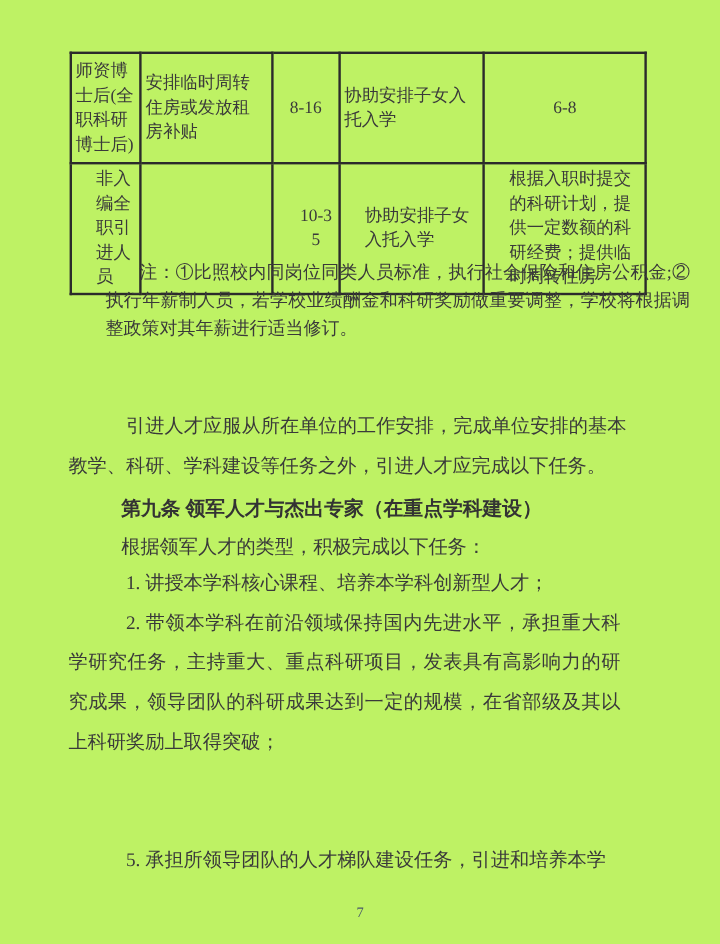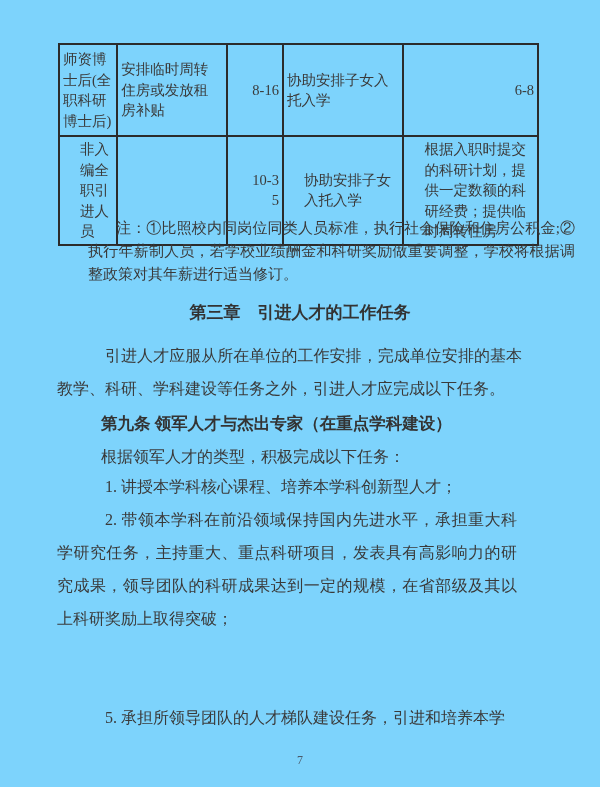--- a/index.html
+++ b/index.html
@@ -4,21 +4,21 @@
 <style>
   html,body{margin:0;padding:0;}
   body{
     width:600px;height:787px;
     background:#ffffff;
     font-family:"Liberation Serif","DejaVu Serif",serif;
     color:#3a3a3a;
     position:relative;
     overflow:hidden;
   }
-  .page{position:absolute;inset:0;background:#7dd3fc;}
+  .page{position:absolute;inset:0;background:#bef264;}
 
   
   .tbl-wrap{position:absolute;top:43px;left:58px;}
   table.benefits{
     border-collapse:collapse;
     table-layout:fixed;
     width:481px;
   }
   table.benefits td{
     border:2px solid #2b2b2b;
@@ -26,23 +26,23 @@
     line-height:20.5px;
     vertical-align:middle;
     padding:2px 3px;
     color:#3a3a3a;
     word-break:break-all;
   }
   tr.r1 td{height:86px;}
   tr.r2 td{height:66px;padding-left:20px;}
   td.cat{padding-left:5px;padding-right:2px;text-align:left;}
   td.housing{padding-left:3px;padding-right:2px;text-align:left;}
-  td.amount{text-align:right;}
+  td.amount{text-align:center;}
   td.family{padding-left:10px;padding-right:15px;text-align:left;}
-  td.extra-c{text-align:right;}
+  td.extra-c{text-align:center;}
   td.extra-t{font-size:14px;line-height:17.5px;padding:2px 3px;text-align:left;}
 
   
   .note{
     position:absolute;top:217px;left:57px;width:487px;
     font-size:15px;line-height:23px;
     text-indent:28px;text-align:justify;margin-left:31px;
   }
   .chapter{
     position:absolute;top:303px;left:0;width:600px;
@@ -107,21 +107,20 @@
           <td class="amount">10-35</td>
           <td class="family">协助安排子女入托入学</td>
           <td class="extra-t">根据入职时提交的科研计划，提供一定数额的科研经费；提供临时周转住房</td>
         </tr>
       </tbody>
     </table>
   </div>
 
   <div class="note">注：①比照校内同岗位同类人员标准，执行社会保险和住房公积金;②执行年薪制人员，若学校业绩酬金和科研奖励做重要调整，学校将根据调整政策对其年薪进行适当修订。</div>
 
-  <div class="chapter">第三章　引进人才的工作任务</div>
 
   <div class="intro">引进人才应服从所在单位的工作安排，完成单位安排的基本教学、科研、学科建设等任务之外，引进人才应完成以下任务。</div>
 
   <div class="article-title">第九条 领军人才与杰出专家（在重点学科建设）</div>
 
   <div class="lead">根据领军人才的类型，积极完成以下任务：</div>
 
   <div class="task task1">1. 讲授本学科核心课程、培养本学科创新型人才；</div>
   <div class="task task2">2. 带领本学科在前沿领域保持国内先进水平，承担重大科学研究任务，主持重大、重点科研项目，发表具有高影响力的研究成果，领导团队的科研成果达到一定的规模，在省部级及其以上科研奖励上取得突破；</div>
   <div class="task task4">5. 承担所领导团队的人才梯队建设任务，引进和培养本学</div>

